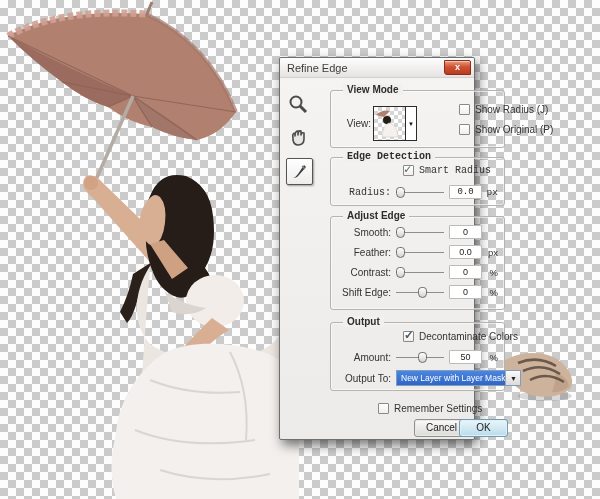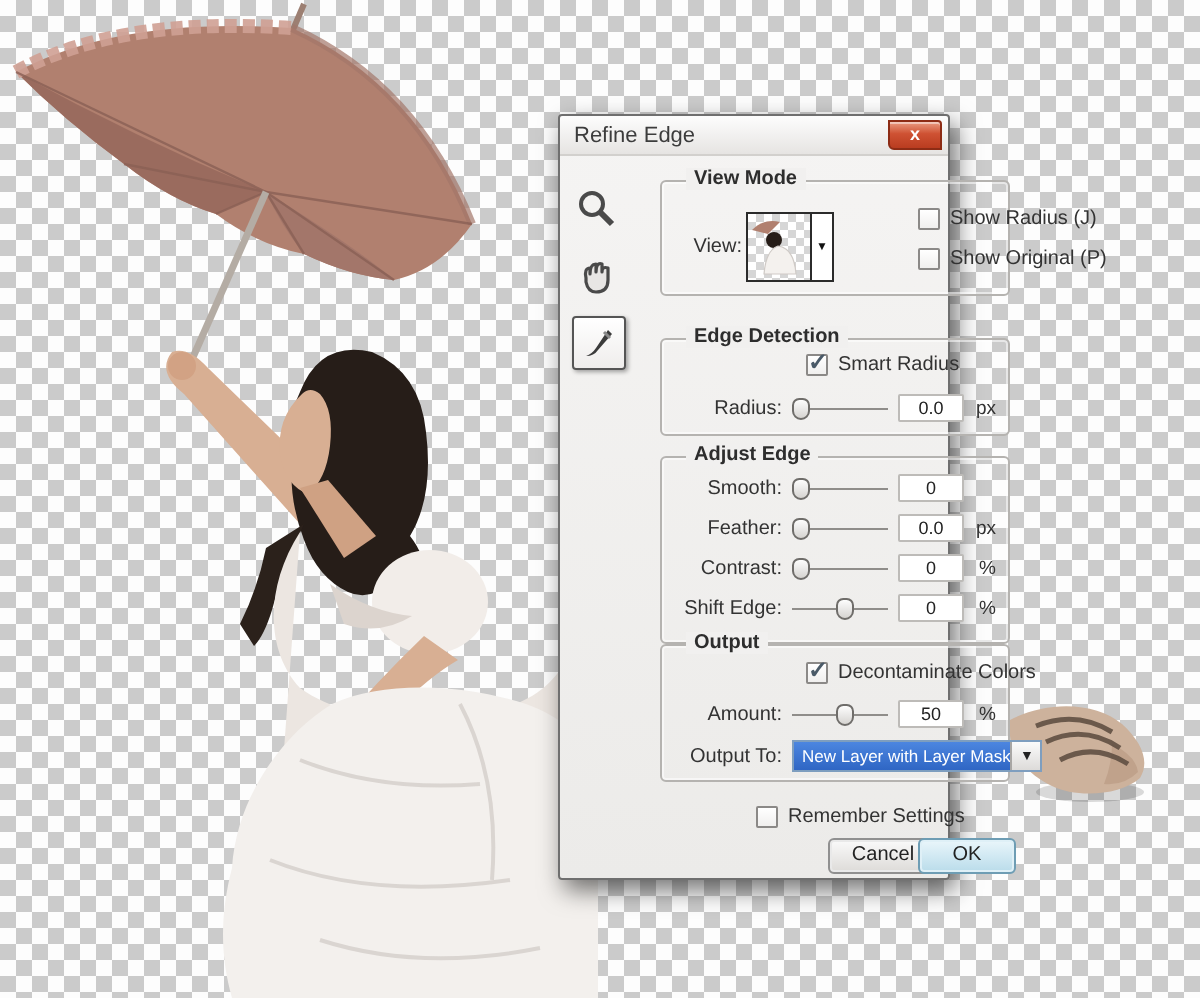--- a/index.html
+++ b/index.html
@@ -235,39 +235,39 @@
         </div>
         <div class="cb">
           <span class="cbbox">
               <span class="mark"></span>
             </span>
           <span class="cbl">Show Original (P)</span>
         </div>
       </div>
     </div>
 
-    <div class="group" style="top:111px;height:49px;">
+    <div class="group" style="top:99px;height:49px;font-family:Liberation Mono, monospace;">
       <span class="group-title">Edge Detection</span>
       <div class="cb" style="position:absolute;left:38px;top:7px;">
         <span class="cbbox">
             <span class="mark">✓</span>
           </span>
         <span class="cbl">Smart Radius</span>
       </div>
       <div class="row" style="position:absolute;left:0;right:0;top:24px;">
         <span class="lbl">Radius:</span>
         <div class="track">
             <div class="thumb" style="left:1%;"></div>
           </div>
         <span class="valbox">0.0</span>
         <span class="unit">px</span>
       </div>
     </div>
 
-    <div class="group" style="top:170px;height:94px;padding-top:5px;">
+    <div class="group" style="top:158px;height:94px;padding-top:5px;">
       <span class="group-title">Adjust Edge</span>
       <div class="row">
         <span class="lbl">Smooth:</span>
         <div class="track">
             <div class="thumb" style="left:1%;"></div>
           </div>
         <span class="valbox">0</span>
         <span class="unit"></span>
       </div>
       <div class="row">

